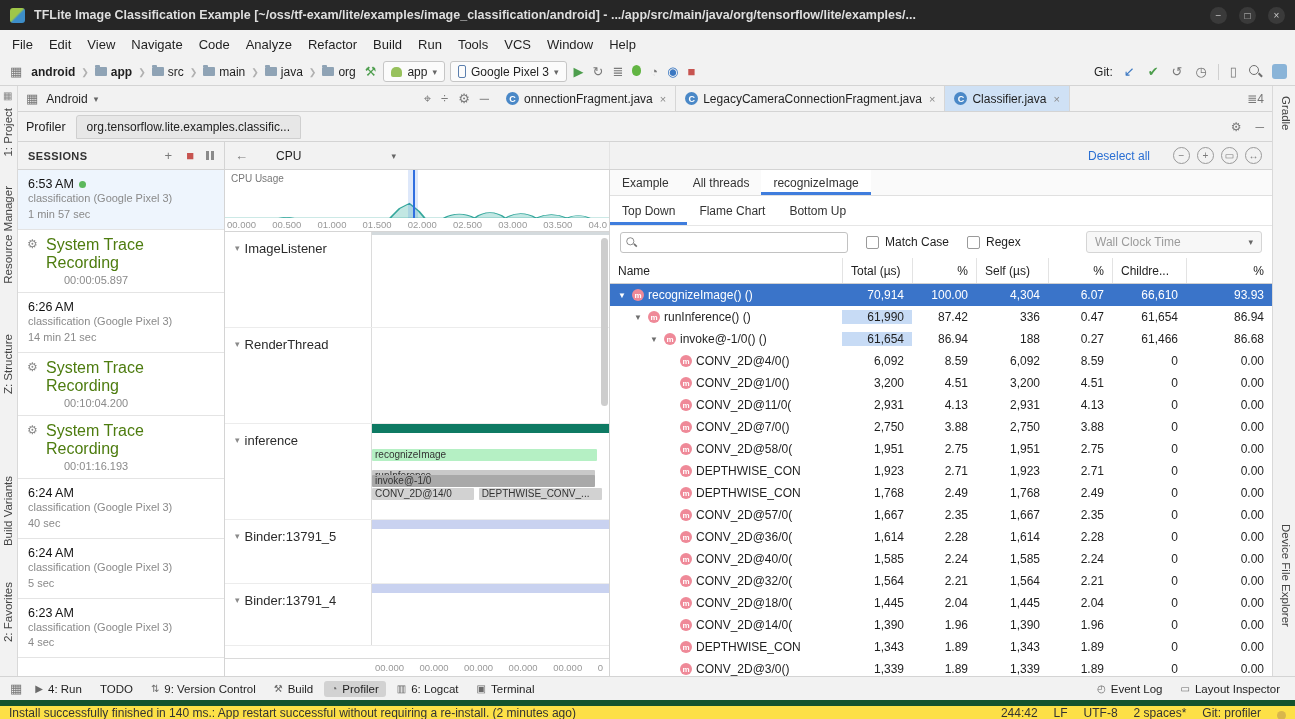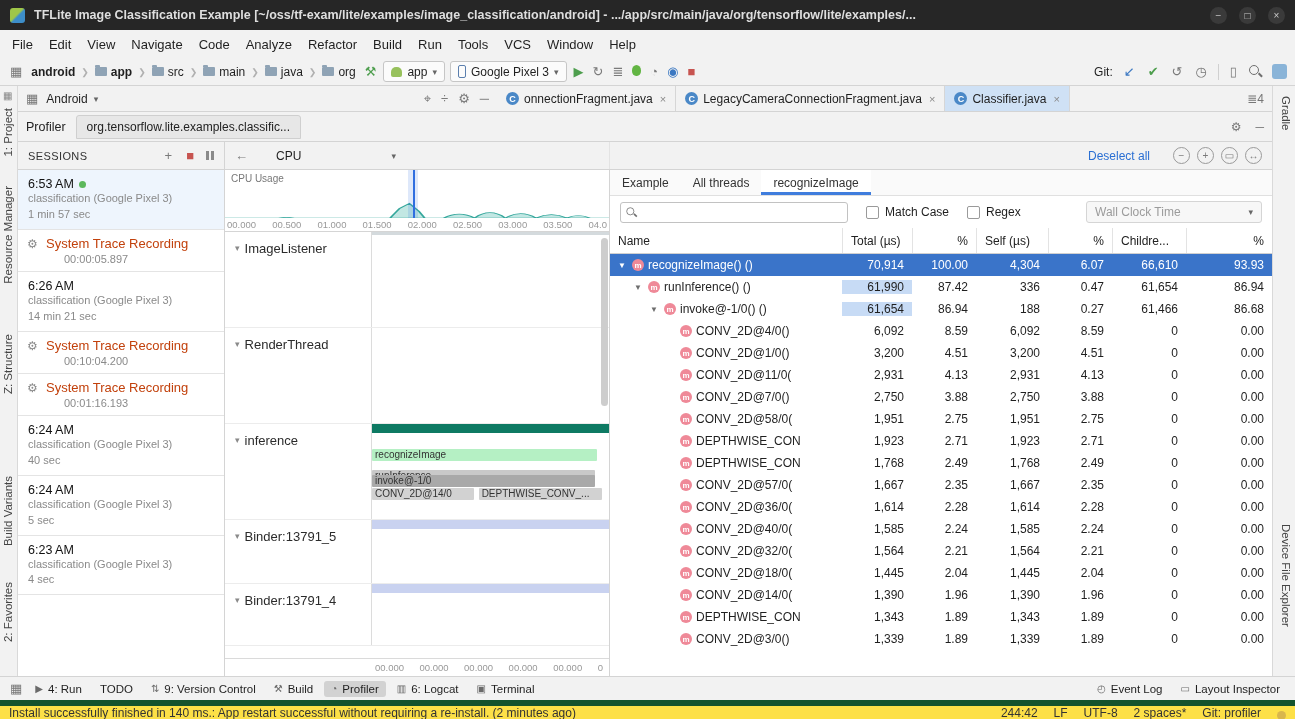--- a/index.html
+++ b/index.html
@@ -55,40 +55,40 @@
 .tclose{color:#8a8a8a;font-size:11px;margin-left:2px}
 .nav-right{margin-left:auto;display:flex;align-items:center;gap:8px;padding:0 8px;color:#777}
 
 .pheader{height:30px;display:flex;align-items:center;background:#f2f2f2;border-bottom:1px solid #d4d4d4;padding:0 8px;gap:10px;flex:none}
 .ptool{font-size:12.5px;color:#222}
 .ptab{background:#e7e7e7;border:1px solid #cfcfcf;border-radius:3px 3px 0 0;padding:4px 10px;font-size:12px;color:#222}
 .ph-right{margin-left:auto;display:flex;gap:14px;color:#777}
 
 .sess-tb{height:28px;display:flex;align-items:center;background:#f2f2f2;border-bottom:1px solid #d4d4d4;flex:none}
 .st-left{width:207px;flex:none;display:flex;align-items:center;padding:0 10px;gap:10px;border-right:1px solid #d4d4d4;height:100%}
-.st-title{font-size:11px;font-weight:normal;letter-spacing:.4px;color:#333}
+.st-title{font-size:11px;font-weight:bold;letter-spacing:.4px;color:#333}
 .st-left .spacer{flex:1}
 .pauseico{display:inline-flex;gap:2px}
 .pauseico i{width:3px;height:9px;background:#8a8a8a;display:inline-block}
 .st-mid{width:385px;flex:none;display:flex;align-items:center;height:100%;padding:0 8px;gap:8px;border-right:1px solid #e3e3e3}
 .cpu-combo{display:flex;align-items:center;margin-left:18px;width:120px;justify-content:space-between}
 .st-right{flex:1;display:flex;align-items:center;justify-content:flex-end;gap:7px;padding:0 10px}
 .deselect{color:#2a6fd3;margin-right:16px}
 .circ{width:17px;height:17px;border:1.5px solid #9a9a9a;border-radius:50%;display:flex;align-items:center;justify-content:center;color:#7a7a7a;font-size:10px;line-height:1}
 
 .main{flex:1;display:flex;min-height:0}
 .sessions{width:207px;flex:none;background:#fff;border-right:1px solid #d4d4d4;overflow:hidden}
 .session{padding:7px 10px 6px;border-bottom:1px solid #e4e4e4}
 .session.ssel{background:#eef5fd}
 .stime{font-size:12.5px;color:#111;display:flex;align-items:center;gap:5px}
 .livedot{width:7px;height:7px;border-radius:50%;background:#5cb85c;display:inline-block}
 .ssub{color:#8a8a8a;font-size:11px;line-height:1.45}
 .recording{padding:6px 8px 6px 28px;border-bottom:1px solid #e4e4e4;position:relative}
 .rgear{position:absolute;left:9px;top:7px;color:#8a8a8a;font-size:12px}
-.rtitle{font-size:13px;color:#c2410c}
+.rtitle{font-size:16px;color:#4d7c0f}
 .rdur{color:#8a8a8a;font-size:11px;margin-left:18px;margin-top:2px}
 
 .timeline{width:385px;flex:none;display:flex;flex-direction:column;background:#fff;border-right:1px solid #d4d4d4;min-height:0}
 .chart{position:relative;height:62px;border-bottom:1px solid #d5d5d5;background:#fff;flex:none}
 .chart-label{position:absolute;top:3px;left:6px;font-size:10px;color:#777}
 .chart svg{position:absolute;left:0;right:0;top:15px;height:33px;width:100%}
 .selband{position:absolute;left:47.6%;width:10px;top:0;bottom:13px;background:rgba(47,110,224,.16)}
 .selline{position:absolute;left:49%;width:2px;top:0;bottom:13px;background:#2f6ee0}
 .cticks{position:absolute;left:2px;right:2px;bottom:1px;display:flex;justify-content:space-between;font-size:9.5px;color:#999}
 .lanes{flex:1;position:relative;overflow:hidden}
@@ -454,20 +454,25 @@
               <span>0</span>
             </div>
         </div>
 
         <div class="analysis">
           <div class="atabs">
               <div class="atab">Example</div>
               <div class="atab">All threads</div>
               <div class="atab sel">recognizeImage</div>
             </div>
+          <div class="asubtabs">
+              <div class="asub sel">Top Down</div>
+              <div class="asub">Flame Chart</div>
+              <div class="asub">Bottom Up</div>
+            </div>
           <div class="afilter">
             <span class="searchwrap">
               <span class="mag"></span>
               <input class="searchinput" value="" style="">
             </span>
             <span class="cbrow">
               <span class="cb"></span>
               <span>Match Case</span>
             </span>
             <span class="cbrow">

